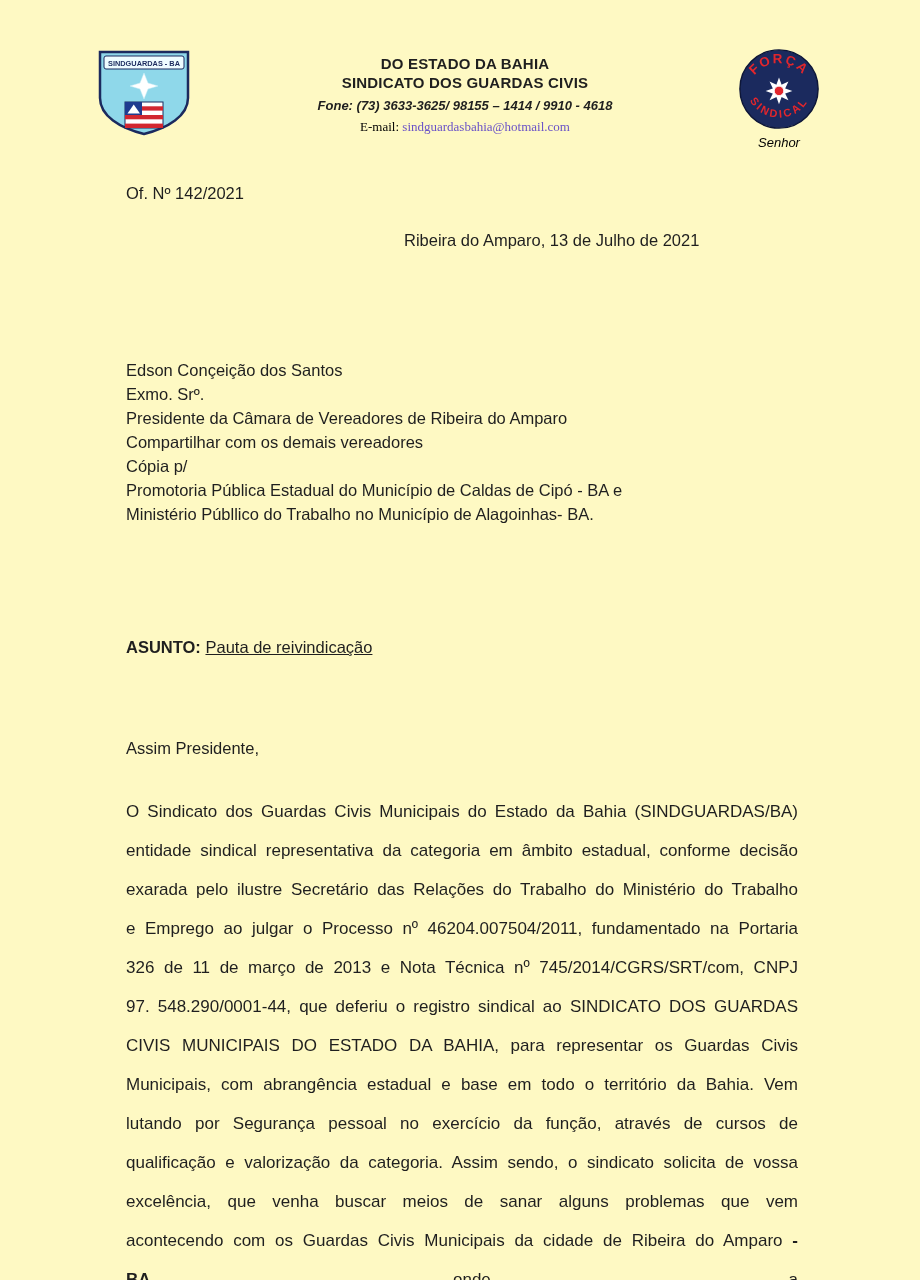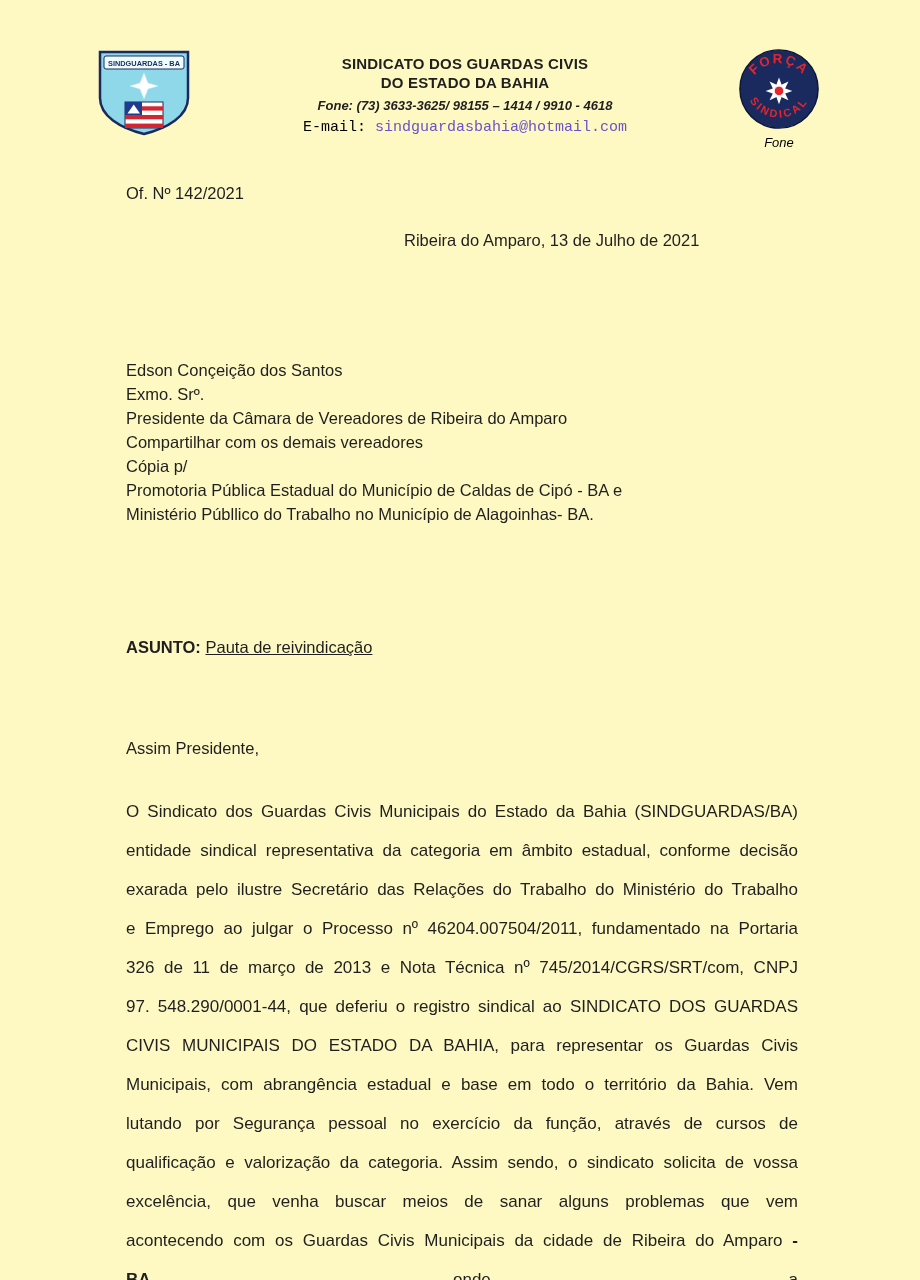--- a/index.html
+++ b/index.html
@@ -17,21 +17,21 @@
     width:920px;height:1280px;background:#fef9c3;overflow:hidden;
     font-family:"Liberation Sans",sans-serif;color:var(--text);position:relative;
   }
   
   .letterhead{display:flex;align-items:flex-start;padding:46px 96px 0 94px;}
   .logo-left{width:102px;flex:0 0 auto;}
   .head-center{flex:1 1 auto;text-align:center;padding-top:8px;}
   .org-name{font-size:15px;font-weight:bold;line-height:19px;letter-spacing:.2px;}
   .address{font-size:13px;margin-top:7px;}
   .phone{font-size:13px;font-style:italic;font-weight:bold;margin-top:6px;}
-  .email-line{font-family:Liberation Mono, monospace;font-size:15px;margin-top:6px;}
+  .email-line{font-family:Liberation Serif, serif;font-size:13px;margin-top:6px;}
   .email-label{color:#000;}
   .email-link{color:var(--email);text-decoration:none;}
   .logo-right{width:90px;flex:0 0 auto;text-align:center;margin-top:2px;}
   .logo-caption{font-size:13px;font-style:italic;margin-top:1px;color:#000;}
   
   .letter-main{padding:0 122px 0 126px;}
   .ref{margin:34px 0 0 0;font-size:16.5px;}
   .dateline{margin:28px 0 0 278px;font-size:16.5px;}
   .addressee{margin-top:108px;font-size:16.5px;line-height:24px;}
   .subject{margin:112px 0 0 0;font-size:16.5px;}
@@ -62,22 +62,22 @@
           <rect x="31" y="60.3" width="38" height="4.3" style="fill:var(--flagred)"></rect>
           <rect x="31" y="69" width="38" height="4.3" style="fill:var(--flagred)"></rect>
           <rect x="31" y="77.6" width="38" height="4.4" style="fill:var(--flagred)"></rect>
           <rect x="31" y="56" width="17" height="13" style="fill:var(--flagblue)"></rect>
           <polygon points="33.5,67.5 46,67.5 39.7,58.5" style="fill:#ffffff"></polygon>
         </g>
       </svg>
     </div>
 
     <div class="head-center">
+      <div class="org-name">DO ESTADO DA BAHIA</div>
       <div class="org-name">SINDICATO DOS GUARDAS CIVIS</div>
-      <div class="org-name">DO ESTADO DA BAHIA</div>
       <div class="phone">Fone: (73) 3633-3625/ 98155 – 1414 / 9910 - 4618</div>
       <div class="email-line">
         <span class="email-label">E-mail:</span>
         <a class="email-link" href="#">sindguardasbahia@hotmail.com</a>
       </div>
     </div>
 
     <div class="logo-right">
       <svg viewBox="0 0 86 86" width="82" height="82" aria-hidden="true">
         <defs>
@@ -97,21 +97,21 @@
           <use href="#ray" transform="rotate(45)"></use>
           <use href="#ray" transform="rotate(90)"></use>
           <use href="#ray" transform="rotate(135)"></use>
           <use href="#ray" transform="rotate(180)"></use>
           <use href="#ray" transform="rotate(225)"></use>
           <use href="#ray" transform="rotate(270)"></use>
           <use href="#ray" transform="rotate(315)"></use>
           <circle r="5" style="fill:var(--red);stroke:#ffffff;stroke-width:1"></circle>
         </g>
       </svg>
-      <div class="logo-caption">Fone</div>
+      <div class="logo-caption">Senhor</div>
     </div>
   </header>
 
   <main class="letter-main">
 
     <p class="ref">Of. Nº 142/2021</p>
 
     <p class="dateline">Ribeira do Amparo, 13 de Julho de 2021</p>
 
     <div class="addressee">

